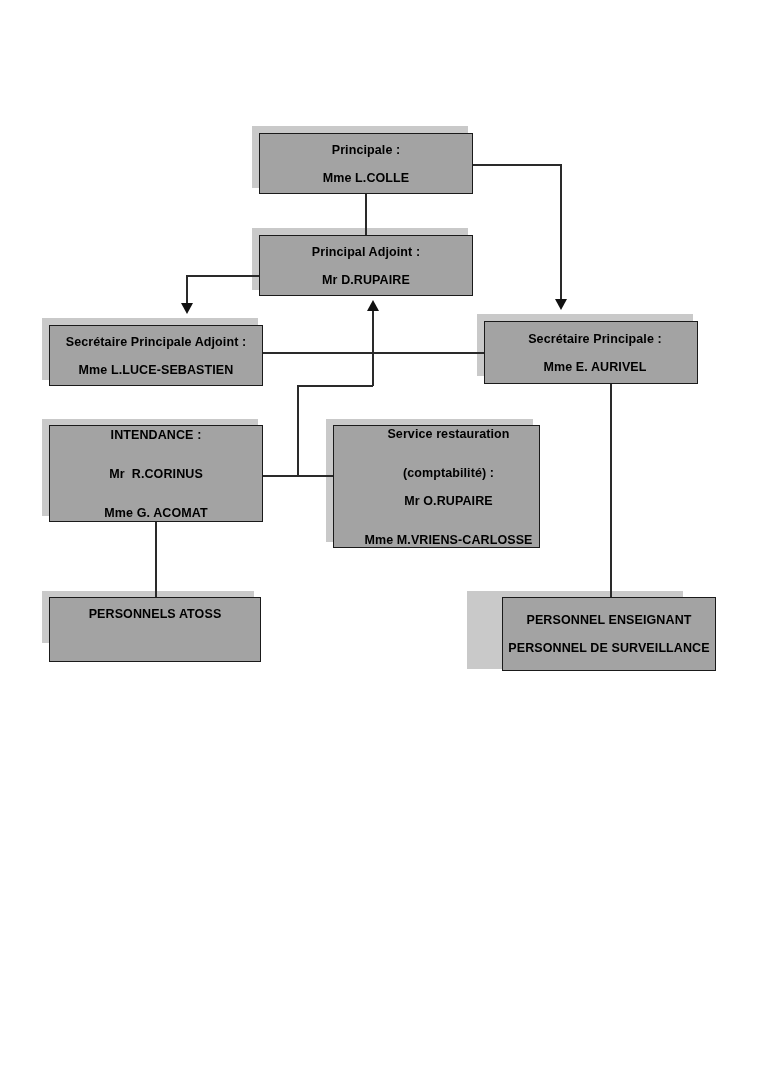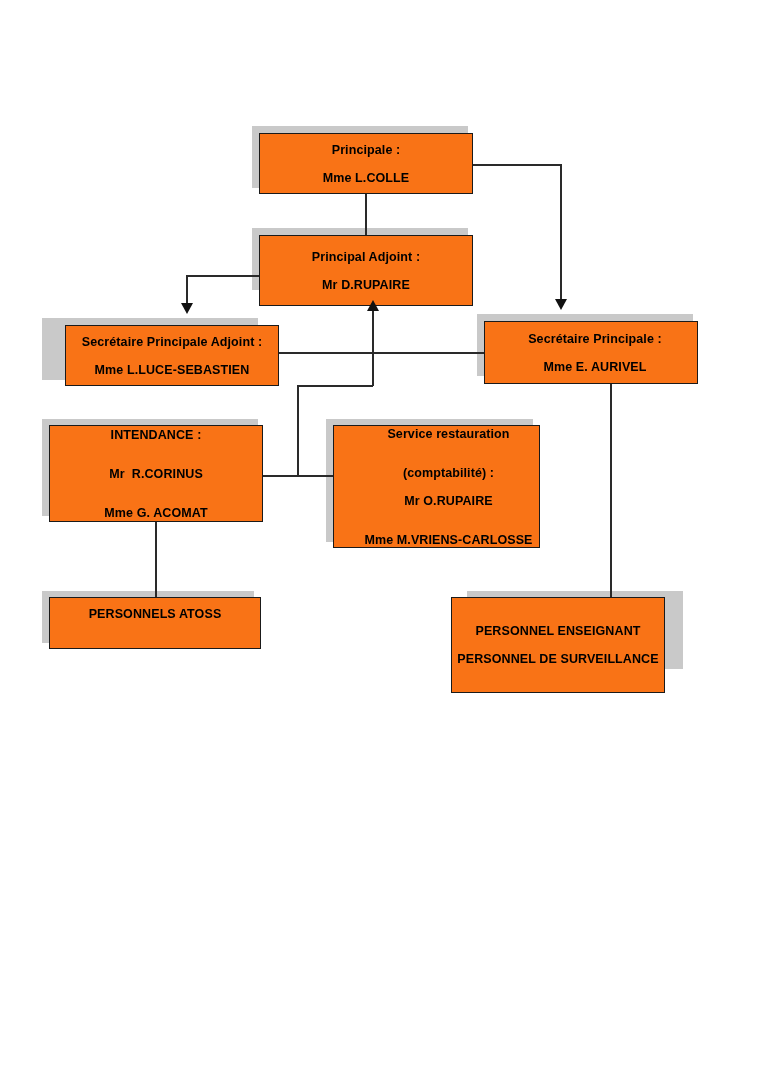--- a/index.html
+++ b/index.html
@@ -16,21 +16,21 @@
     position: relative;
     width: 768px;
     height: 1086px;
     background: #ffffff;
     overflow: hidden;
   }
   
   .node {
     position: absolute;
     box-sizing: border-box;
-    background: #f97316;
+    background: #a3a3a3;
     border: 1.6px solid #1a1a1a;
     z-index: 3;
     display: flex;
     flex-direction: column;
     justify-content: center;
     align-items: center;
     text-align: center;
   }
   .node.top-align {
     justify-content: flex-start;
@@ -118,26 +118,26 @@
 
   <div class="line v" style="left:155px; top:522px; height:76px;"></div>
 
   <div class="line v" style="left:610px; top:384px; height:214px;"></div>
 
   <div class="node" style="left:259px; top:133px; width:214px; height:61px;">
     <span class="nline">Principale :</span>
     <span class="nline sp-sm">Mme L.COLLE</span>
   </div>
 
-  <div class="node" style="left:259px; top:235px; width:214px; height:71px;">
+  <div class="node" style="left:259px; top:235px; width:214px; height:61px;">
     <span class="nline">Principal Adjoint :</span>
     <span class="nline sp-sm">Mr D.RUPAIRE</span>
   </div>
 
-  <div class="node" style="left:49px; top:325px; width:214px; height:61px;margin-left:16px;">
+  <div class="node" style="left:49px; top:325px; width:214px; height:61px;">
     <span class="nline">Secrétaire Principale Adjoint :</span>
     <span class="nline sp-sm">Mme L.LUCE-SEBASTIEN</span>
   </div>
 
   <div class="node" style="left:484px; top:321px; width:214px; height:63px;padding-left:8px;">
     <span class="nline">Secrétaire Principale :</span>
     <span class="nline sp-sm">Mme E. AURIVEL</span>
   </div>
 
   <div class="node" style="left:49px; top:425px; width:214px; height:97px;">
@@ -146,22 +146,22 @@
     <span class="nline sp-xs">Mme G. ACOMAT</span>
   </div>
 
   <div class="node" style="left:333px; top:425px; width:207px; height:123px;padding-left:24px;">
     <span class="nline">Service restauration</span>
     <span class="nline sp-xs">(comptabilité) :</span>
     <span class="nline sp-sm">Mr O.RUPAIRE</span>
     <span class="nline sp-xs">Mme M.VRIENS-CARLOSSE</span>
   </div>
 
-  <div class="node top-align" style="left:49px; top:597px; width:212px; height:52px;text-align:center;">
+  <div class="node top-align" style="left:49px; top:597px; width:212px; height:65px;text-align:center;">
     <span class="nline pad-top">PERSONNELS ATOSS</span>
   </div>
 
-  <div class="node" style="left:451px; top:597px; width:214px; height:96px;">
+  <div class="node" style="left:502px; top:597px; width:214px; height:74px;">
     <span class="nline">PERSONNEL ENSEIGNANT</span>
     <span class="nline sp-sm">PERSONNEL DE SURVEILLANCE</span>
   </div>
 
 </div>
 
 </body></html>

